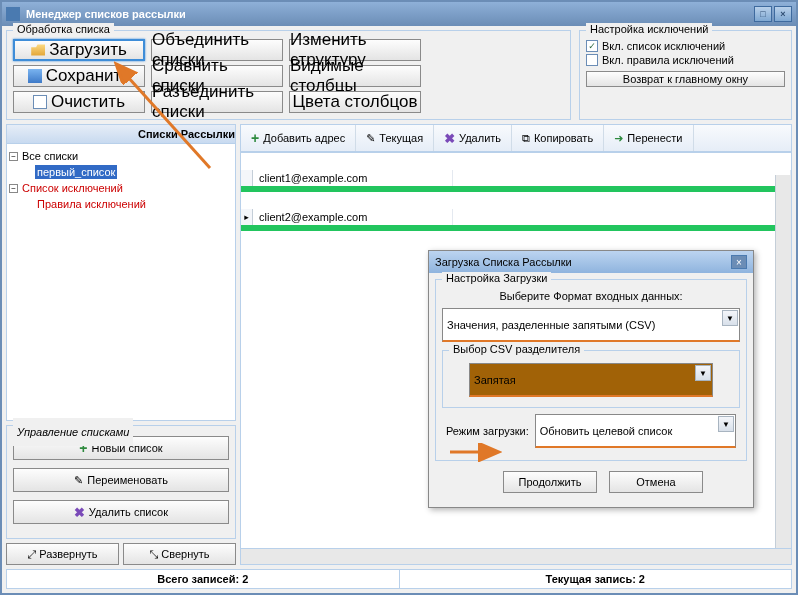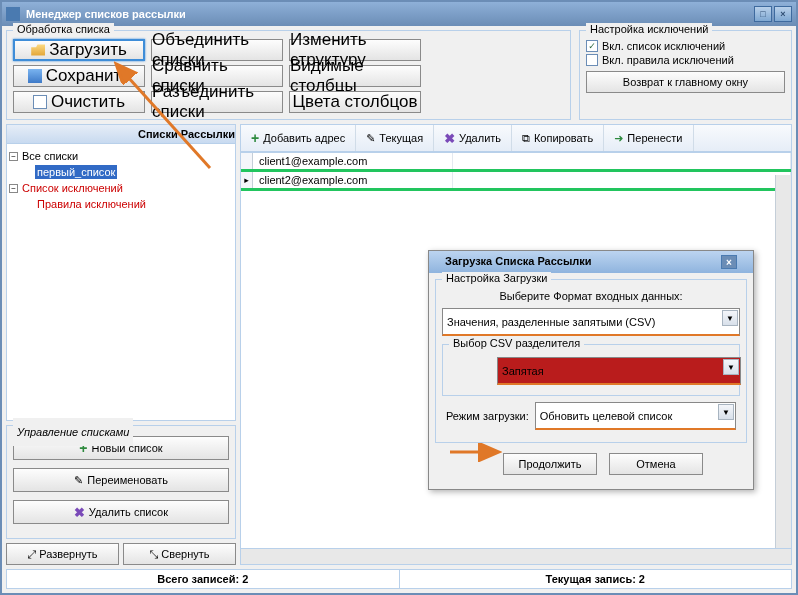--- a/index.html
+++ b/index.html
@@ -17,21 +17,21 @@
 .btn-col { display: flex; flex-direction: column; gap: 4px; }
 .btn { width: 132px; height: 22px; border: 1px solid #8A8A8A; background: linear-gradient(#FDFDFD, #E4E4E4); display: flex; align-items: center; justify-content: center; gap: 4px; cursor: pointer; font-size: 17px; }
 .btn.hl { border: 2px solid #3E8DD8; box-shadow: 0 0 2px #3E8DD8; }
 .btn .ico { width: 14px; height: 14px; }
 .ico-folder { background: linear-gradient(#FFE08A, #E0A030); clip-path: polygon(0 30%, 35% 30%, 45% 10%, 100% 10%, 100% 90%, 0 90%); }
 .ico-disk { background: linear-gradient(#7AB4F0, #3E7AC8); }
 .ico-file { background: #fff; border:1px solid #6B8DB6; }
 .exclusions { flex: 1; }
 .chk-row { display: flex; align-items: center; gap: 4px; padding: 1px 0; }
 .chk { width: 12px; height: 12px; border: 1px solid #6B8DB6; background: #fff; display: flex; align-items: center; justify-content: center; font-size: 9px; color: #2E6A3E; }
-.return-btn { width: 100%; height: 22px; border: 1px solid #8A8A8A; background: linear-gradient(#FDFDFD, #E4E4E4); margin-top: 4px; display: flex; align-items: center; justify-content: center; cursor: pointer; }
+.return-btn { width: 100%; height: 16px; border: 1px solid #8A8A8A; background: linear-gradient(#FDFDFD, #E4E4E4); margin-top: 4px; display: flex; align-items: center; justify-content: center; cursor: pointer; }
 .main { flex: 1; display: flex; margin: 0 4px; gap: 4px; overflow: hidden; }
 .left { width: 230px; display: flex; flex-direction: column; }
 .tree-panel { border: 1px solid #B8D0EA; background: #fff; flex: 1; overflow: hidden; }
 .tree-title { background: linear-gradient(#E6EDF7, #C8DAF0); border-bottom: 1px solid #B8D0EA; text-align: right; font-weight: bold; padding: 3px 0; }
 .tree { padding: 4px 2px; }
 .tree-node { display: flex; align-items: center; gap: 2px; padding: 1px 0; }
 .plusminus { width: 9px; height: 9px; border: 1px solid #888; font-size: 8px; text-align: center; line-height: 7px; background: #fff; }
 .tree-label { padding: 1px 2px; }
 .sel { background: #316AC5; color: #fff; }
 .red { color: #C00; }
@@ -43,36 +43,36 @@
 .exp-btn { flex:1; height: 22px; border: 1px solid #8A8A8A; background: linear-gradient(#FDFDFD, #E4E4E4); display: flex; align-items: center; justify-content: center; gap: 3px; cursor: pointer; font-size: 11px; }
 .right { flex: 1; display: flex; flex-direction: column; }
 .toolbar { display: flex; border: 1px solid #B8D0EA; background: linear-gradient(#F8FAFd, #E6EDF7); height: 28px; }
 .tbtn { padding: 0 10px; display: flex; align-items: center; gap: 4px; border-right: 1px solid #D0DCE8; cursor: pointer; }
 .plus-g { color: #2E8A3E; font-weight: bold; font-size: 14px; }
 .x-pur { color: #7A4AB8; font-weight: bold; font-size: 13px; }
 .table { border: 1px solid #B8D0EA; background: #fff; flex: 1; overflow: hidden; position: relative; }
 .thead { display: flex; background: linear-gradient(#F4F6FA, #E4E9F0); border-bottom: 1px solid #C4CED8; }
 .th { border-right: 1px solid #C4CED8; padding: 3px 6px; font-weight: normal; }
 .th1 { width: 200px; } .th2 { width: 180px; } .th3 { flex:1; }
-.trow { display: flex; border-bottom: 3px solid #22c55e; }
+.trow { display: flex; border-bottom: 6px solid #22c55e; margin-top: 17px; }
 .td { border-right: 1px solid #E4E9F0; padding: 2px 6px; }
 .rowmark { width: 12px; border-right: 1px solid #C4CED8; display: flex; align-items: center; justify-content: center; font-size: 9px; background: #F4F6FA; }
 .vscroll { position: absolute; right: 0; top: 22px; bottom: 0; width: 16px; background: #E8E8E8; border-left: 1px solid #C4CED8; }
 .hscroll { height: 16px; background: #E8E8E8; border: 1px solid #B8D0EA; border-top: none; }
 .status { display: flex; margin: 4px; }
 .status-cell { flex: 1; border: 1px solid #B8D0EA; text-align: center; padding: 3px 0; font-weight: bold; background: #fff; }
 .status-cell + .status-cell { border-left: none; }
 .dialog { position: absolute; left: 428px; top: 250px; width: 326px; border: 1px solid #888; background: #F0F0F0; box-shadow: 2px 2px 6px rgba(0,0,0,.3); }
-.dlg-title { background: linear-gradient(#BCD4F0, #8FB4DE); padding: 4px 16px; font-weight: bold; display: flex; align-items: flex-start; }
+.dlg-title { background: linear-gradient(#BCD4F0, #8FB4DE); padding: 4px 6px; font-weight: normal; display: flex; align-items: center; }
 .dlg-title span { flex: 1; }
 .dlg-close { width: 16px; height: 14px; background: #6B8DB6; color: #fff; display: flex; align-items: center; justify-content: center; font-size: 10px; border: 1px solid #4A7AB0; }
 .dlg-body { padding: 4px; }
-.combo { width: 100%; height: 28px; border: 1px solid #888; background: #fff; display: flex; align-items: center; padding: 0 4px; position: relative; }
+.combo { width: 100%; height: 34px; border: 1px solid #888; background: #fff; display: flex; align-items: center; padding: 0 4px; position: relative; }
 .combo .arrow { position: absolute; right: 1px; top: 1px; width: 16px; height: 16px; background: linear-gradient(#F4F6FA, #D8E0EA); border: 1px solid #A8B4C0; display: flex; align-items: center; justify-content: center; font-size: 8px; }
-.combo.sel2 { background: #b91c1c; margin-left: 28px; }
+.combo.sel2 { background: #a16207; }
 .field-row { display: flex; align-items: center; gap: 6px; padding: 6px 4px; }
 .underline { border-bottom: 2px solid #E07828; }
 .dlg-btns { display: flex; gap: 12px; padding: 8px 0 10px 70px; }
 .dbtn { width: 94px; height: 22px; border: 1px solid #8A8A8A; background: linear-gradient(#FDFDFD, #E4E4E4); display: flex; align-items: center; justify-content: center; cursor: pointer; }
 .arrow-ann { position: absolute; pointer-events: none; z-index: 5; }
 .arrow-svg { stroke: #E07828; fill: #E07828; }
 </style>
 </head>
 <body>
 

